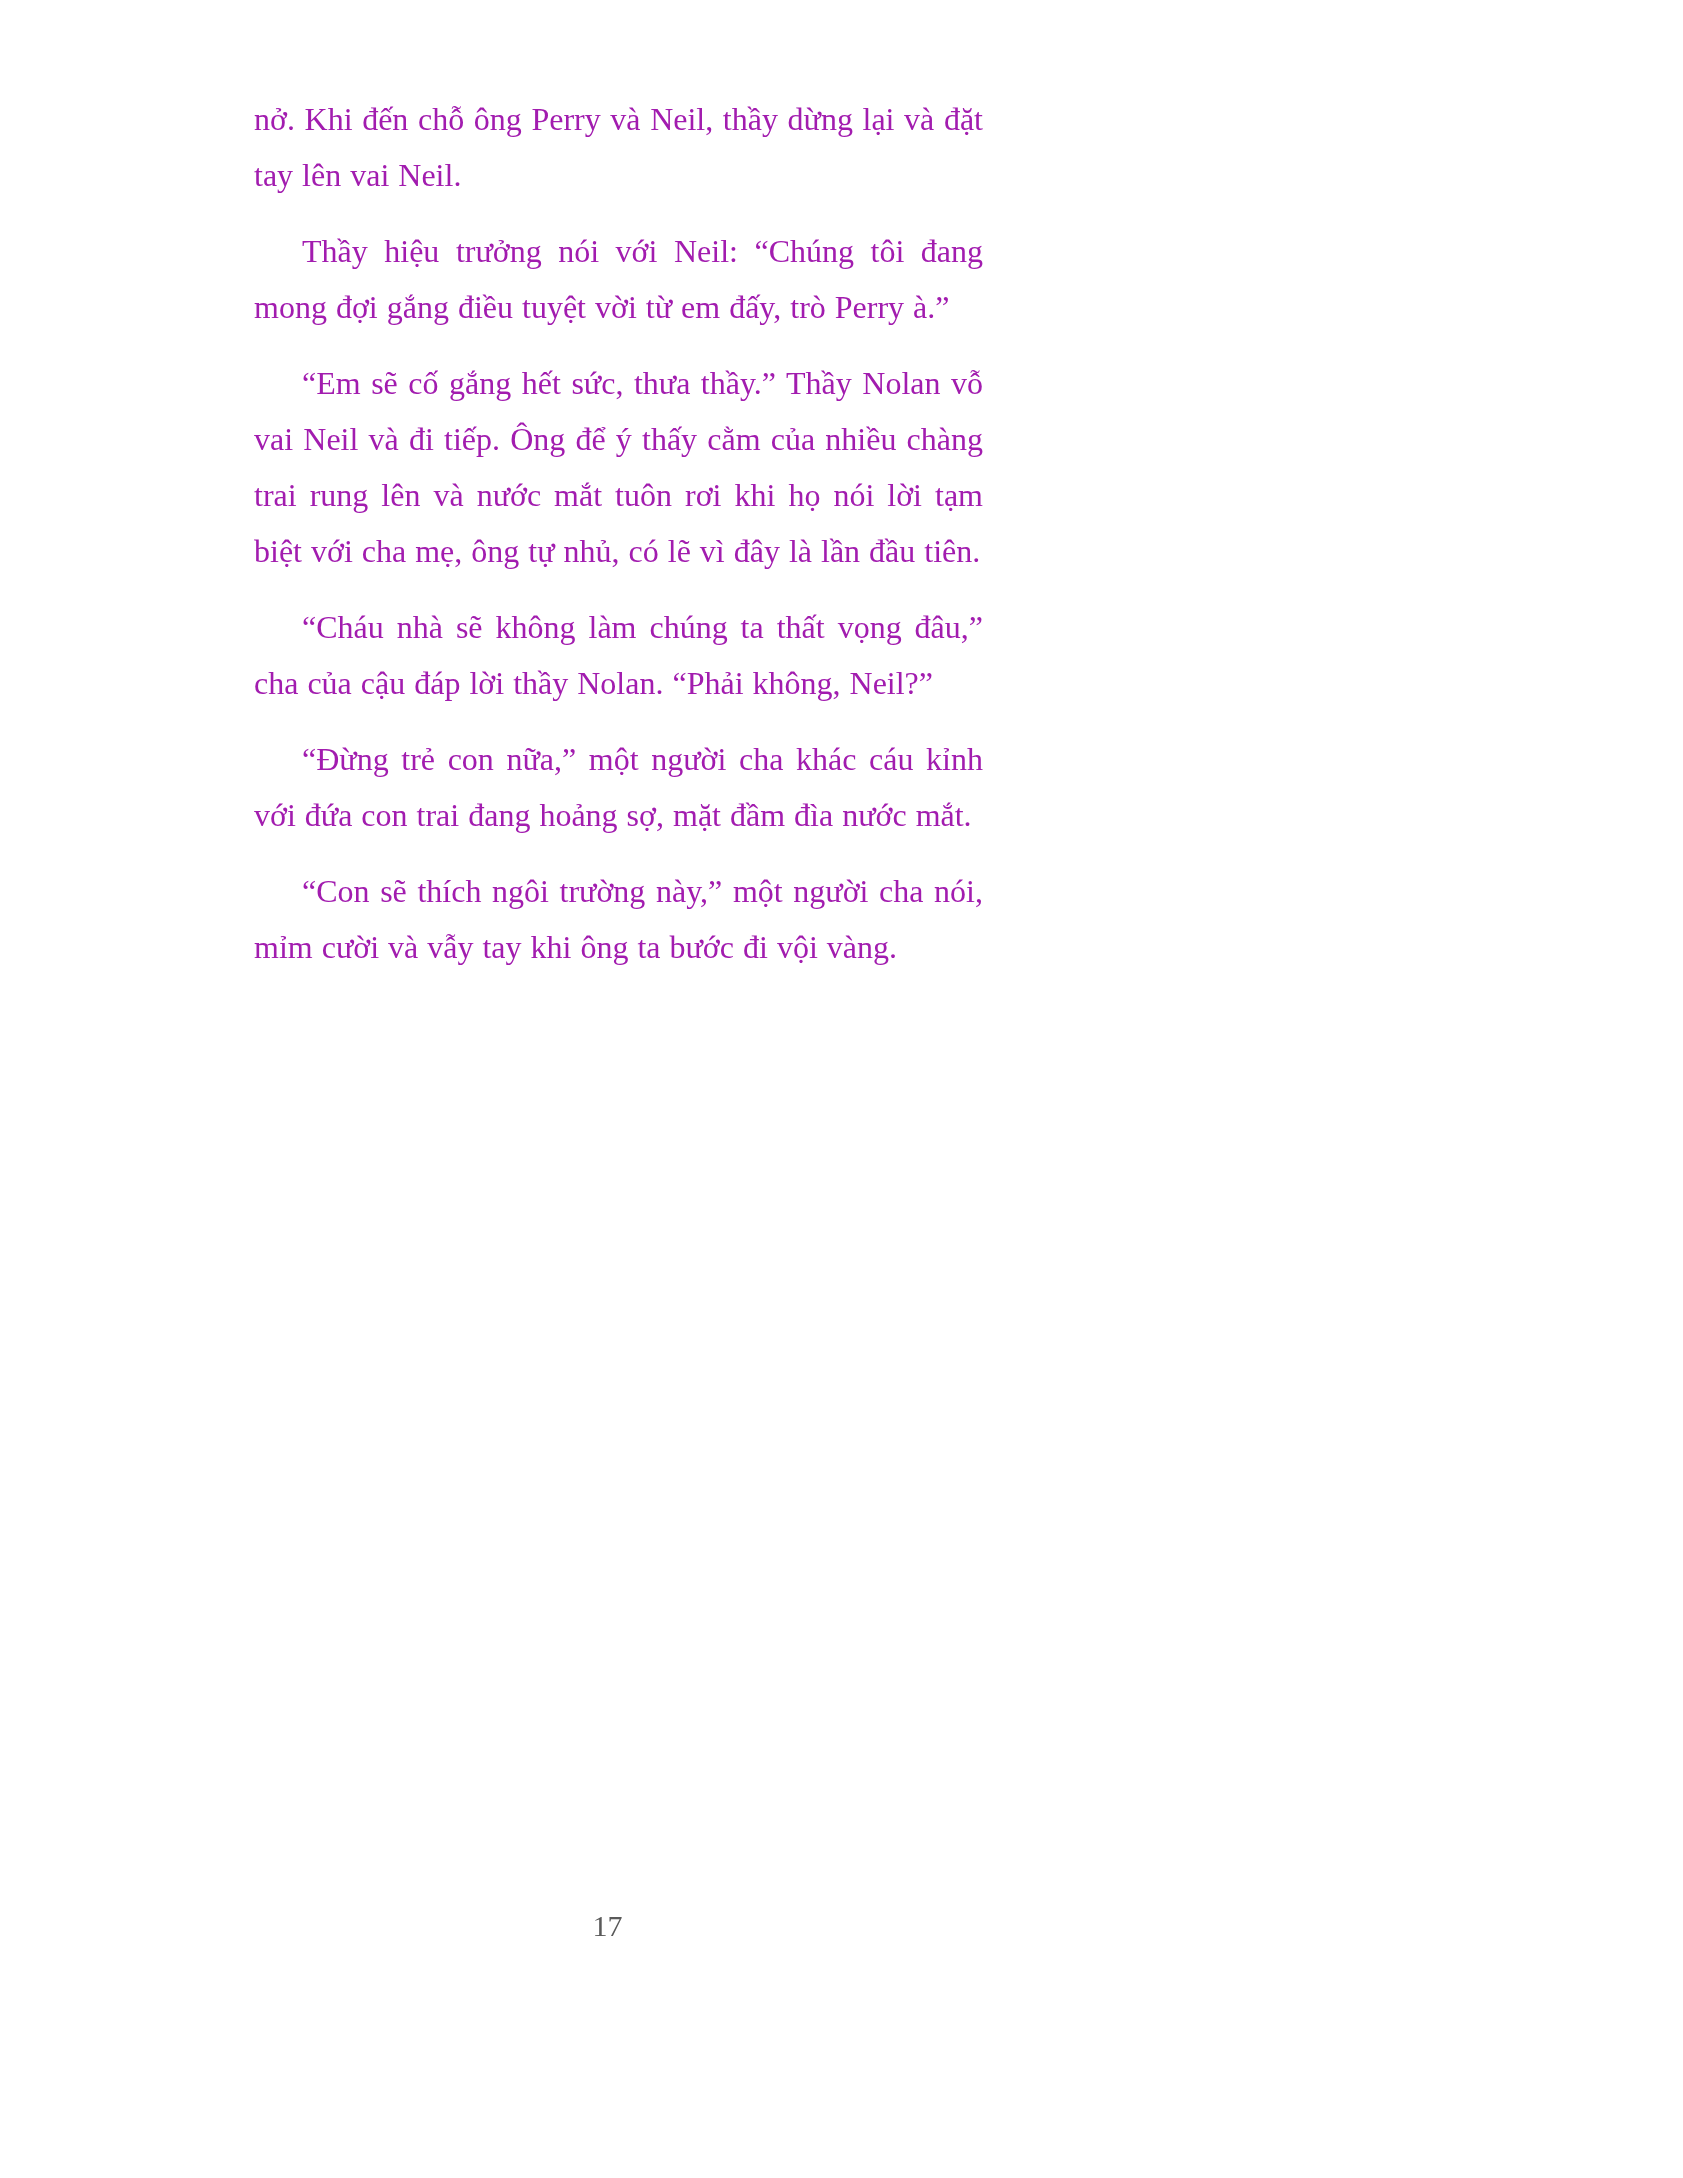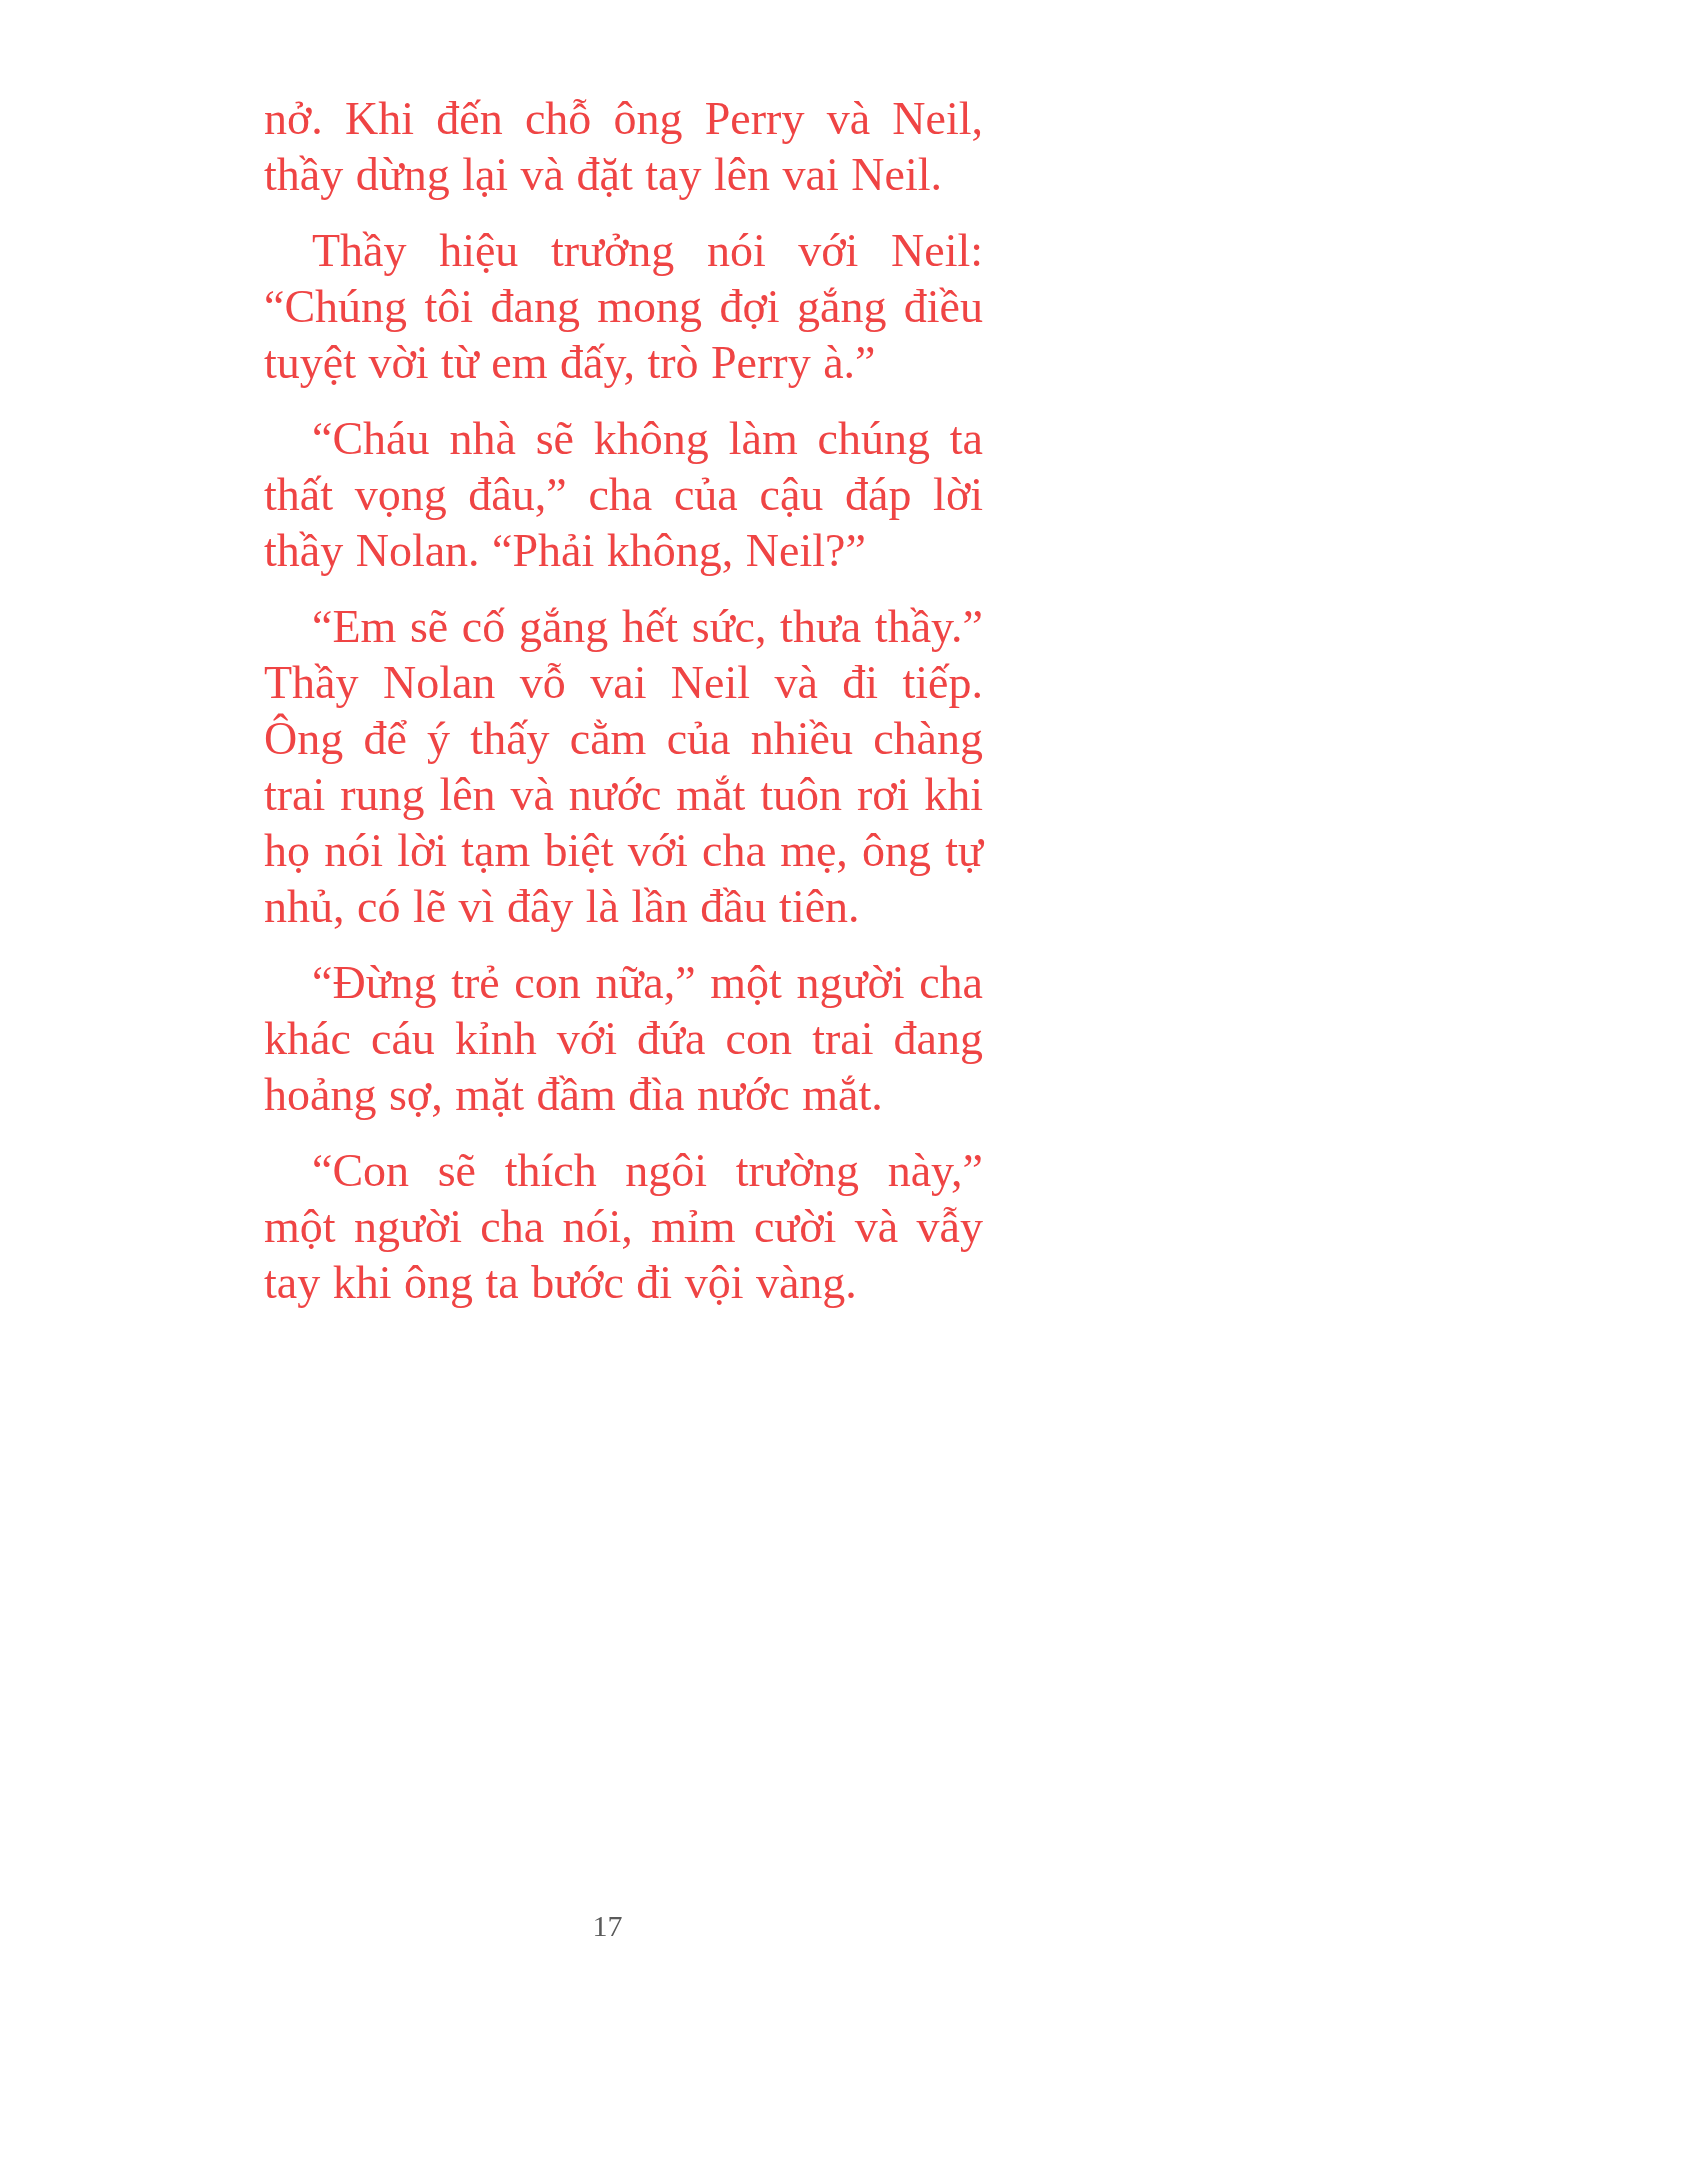--- a/index.html
+++ b/index.html
@@ -29,25 +29,25 @@
     font-family: "Liberation Sans", "DejaVu Sans", sans-serif;
     font-size: 27px;
     font-weight: 400;
     letter-spacing: 5px;
     color: #8f8f8f;
     text-align: right;
     margin: 0 0 63px 0;
     white-space: nowrap;
   }
   .body-text p {
-    font-size: 46px;
+    font-size: 32px;
     line-height: 56px;
-    color: #ef4444;
+    color: #a21caf;
     text-align: justify;
-    margin: 0 0 20px 16px;
+    margin: 0 0 20px 6px;
     word-spacing: 1px;
   }
   .body-text p.indented {
     text-indent: 48px;
   }
   .page-number {
     position: absolute;
     left: 240px;
     top: 1909px;
     width: 735px;
@@ -57,21 +57,21 @@
   }
 </style>
 </head>
 <body>
 
 <div class="page">
   <div class="column">
     <div class="body-text">
         <p>nở. Khi đến chỗ ông Perry và Neil, thầy dừng lại và đặt tay lên vai Neil.</p>
         <p class="indented">Thầy hiệu trưởng nói với Neil: “Chúng tôi đang mong đợi gắng điều tuyệt vời từ em đấy, trò Perry à.”</p>
+        <p class="indented">“Em sẽ cố gắng hết sức, thưa thầy.” Thầy Nolan vỗ vai Neil và đi tiếp. Ông để ý thấy cằm của nhiều chàng trai rung lên và nước mắt tuôn rơi khi họ nói lời tạm biệt với cha mẹ, ông tự nhủ, có lẽ vì đây là lần đầu tiên.</p>
         <p class="indented">“Cháu nhà sẽ không làm chúng ta thất vọng đâu,” cha của cậu đáp lời thầy Nolan. “Phải không, Neil?”</p>
-        <p class="indented">“Em sẽ cố gắng hết sức, thưa thầy.” Thầy Nolan vỗ vai Neil và đi tiếp. Ông để ý thấy cằm của nhiều chàng trai rung lên và nước mắt tuôn rơi khi họ nói lời tạm biệt với cha mẹ, ông tự nhủ, có lẽ vì đây là lần đầu tiên.</p>
         <p class="indented">“Đừng trẻ con nữa,” một người cha khác cáu kỉnh với đứa con trai đang hoảng sợ, mặt đầm đìa nước mắt.</p>
         <p class="indented">“Con sẽ thích ngôi trường này,” một người cha nói, mỉm cười và vẫy tay khi ông ta bước đi vội vàng.</p>
       </div>
   </div>
   <div class="page-number">17</div>
 </div>
 
 
 </body></html>

